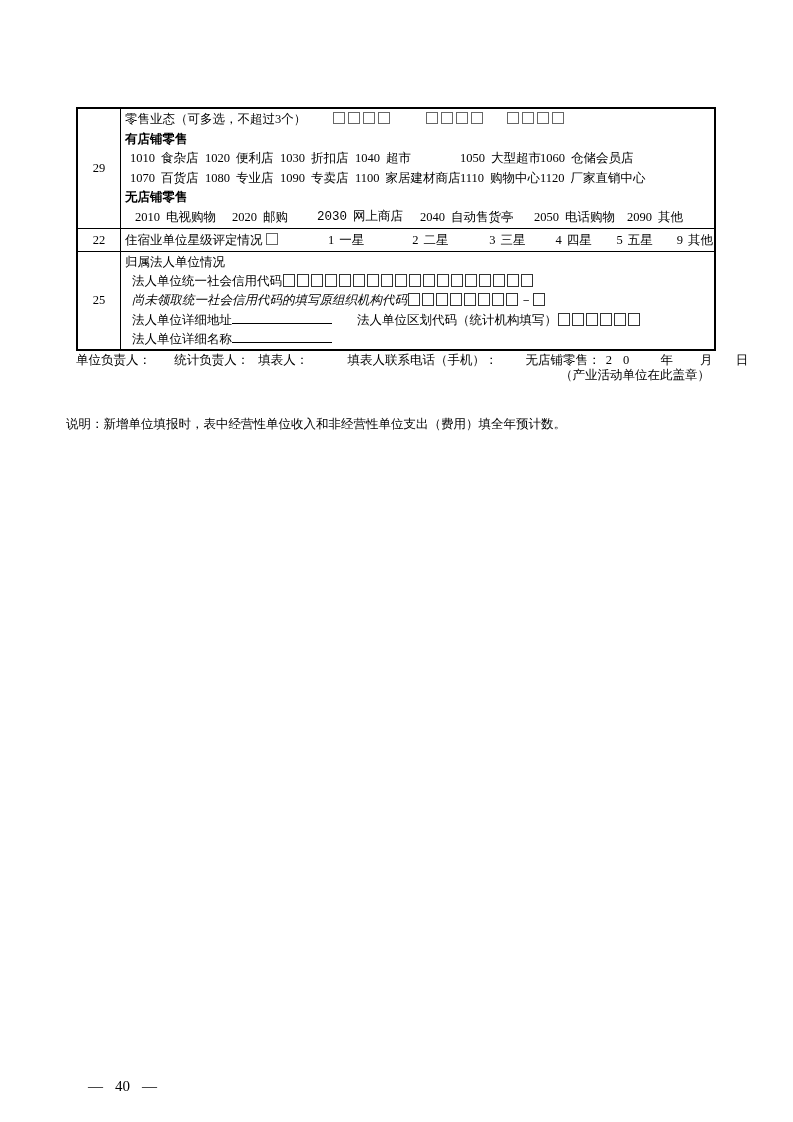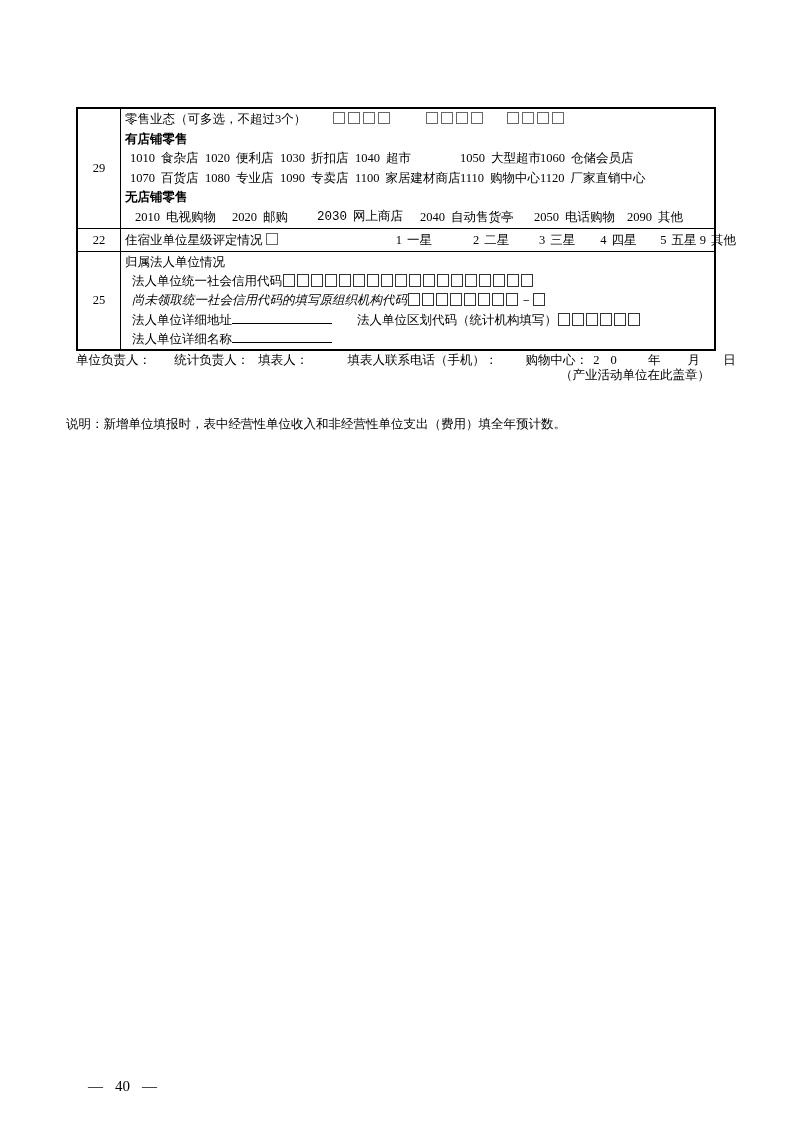--- a/index.html
+++ b/index.html
@@ -49,21 +49,21 @@
   .cols-nostore{padding-left:10px;}
   .cols-nostore .item:nth-of-type(1){width:97px;}
   .cols-nostore .item:nth-of-type(2){width:85px;}
   .cols-nostore .item:nth-of-type(3){width:103px;font-family:Liberation Mono, monospace;}
   .cols-nostore .item:nth-of-type(4){width:114px;}
   .cols-nostore .item:nth-of-type(5){width:93px;}
   .item .code{margin-right:6px;}
   
   .r22-line{display:flex;align-items:center;height:20px;line-height:20px;white-space:nowrap;}
   .r22-title{width:139px;flex:0 0 139px;}
-  .star-opts{padding-left:72px;display:inline-block;text-align:right;}
+  .star-opts{padding-left:49px;display:inline-block;}
   .star-opts .opt{display:inline-block;}
   .star-opts .opt:nth-of-type(1){width:81px;}
   .star-opts .opt:nth-of-type(2){width:74px;}
   .star-opts .opt:nth-of-type(3){width:63px;}
   .star-opts .opt:nth-of-type(4){width:58px;}
   .star-opts .opt:nth-of-type(5){width:57px;}
   .opt .code{margin-right:5px;}
   
   .indent{padding-left:7px;}
   .blank{display:inline-block;width:100px;border-bottom:1px solid #000;height:13px;vertical-align:baseline;}
@@ -194,21 +194,21 @@
       </div>
     </div>
 
   </div>
 
   <div class="footer-line">
     <span class="f">单位负责人：</span>
     <span class="f ml20">统计负责人：</span>
     <span class="f ml6">填表人：</span>
     <span class="f ml34">填表人联系电话（手机）：</span>
-    <span class="f ml25">购物中心：</span>
+    <span class="f ml25">无店铺零售：</span>
     <span class="f date-year">2 0</span>
     <span class="f ml24">年</span>
     <span class="f ml24">月</span>
     <span class="f ml20b">日</span>
   </div>
   <div class="seal-line">（产业活动单位在此盖章）</div>
 
   <div class="note-line">
     <span>说明：</span><span>新增单位填报时，表中经营性单位收入和非经营性单位支出（费用）填全年预计数。</span>
   </div>

